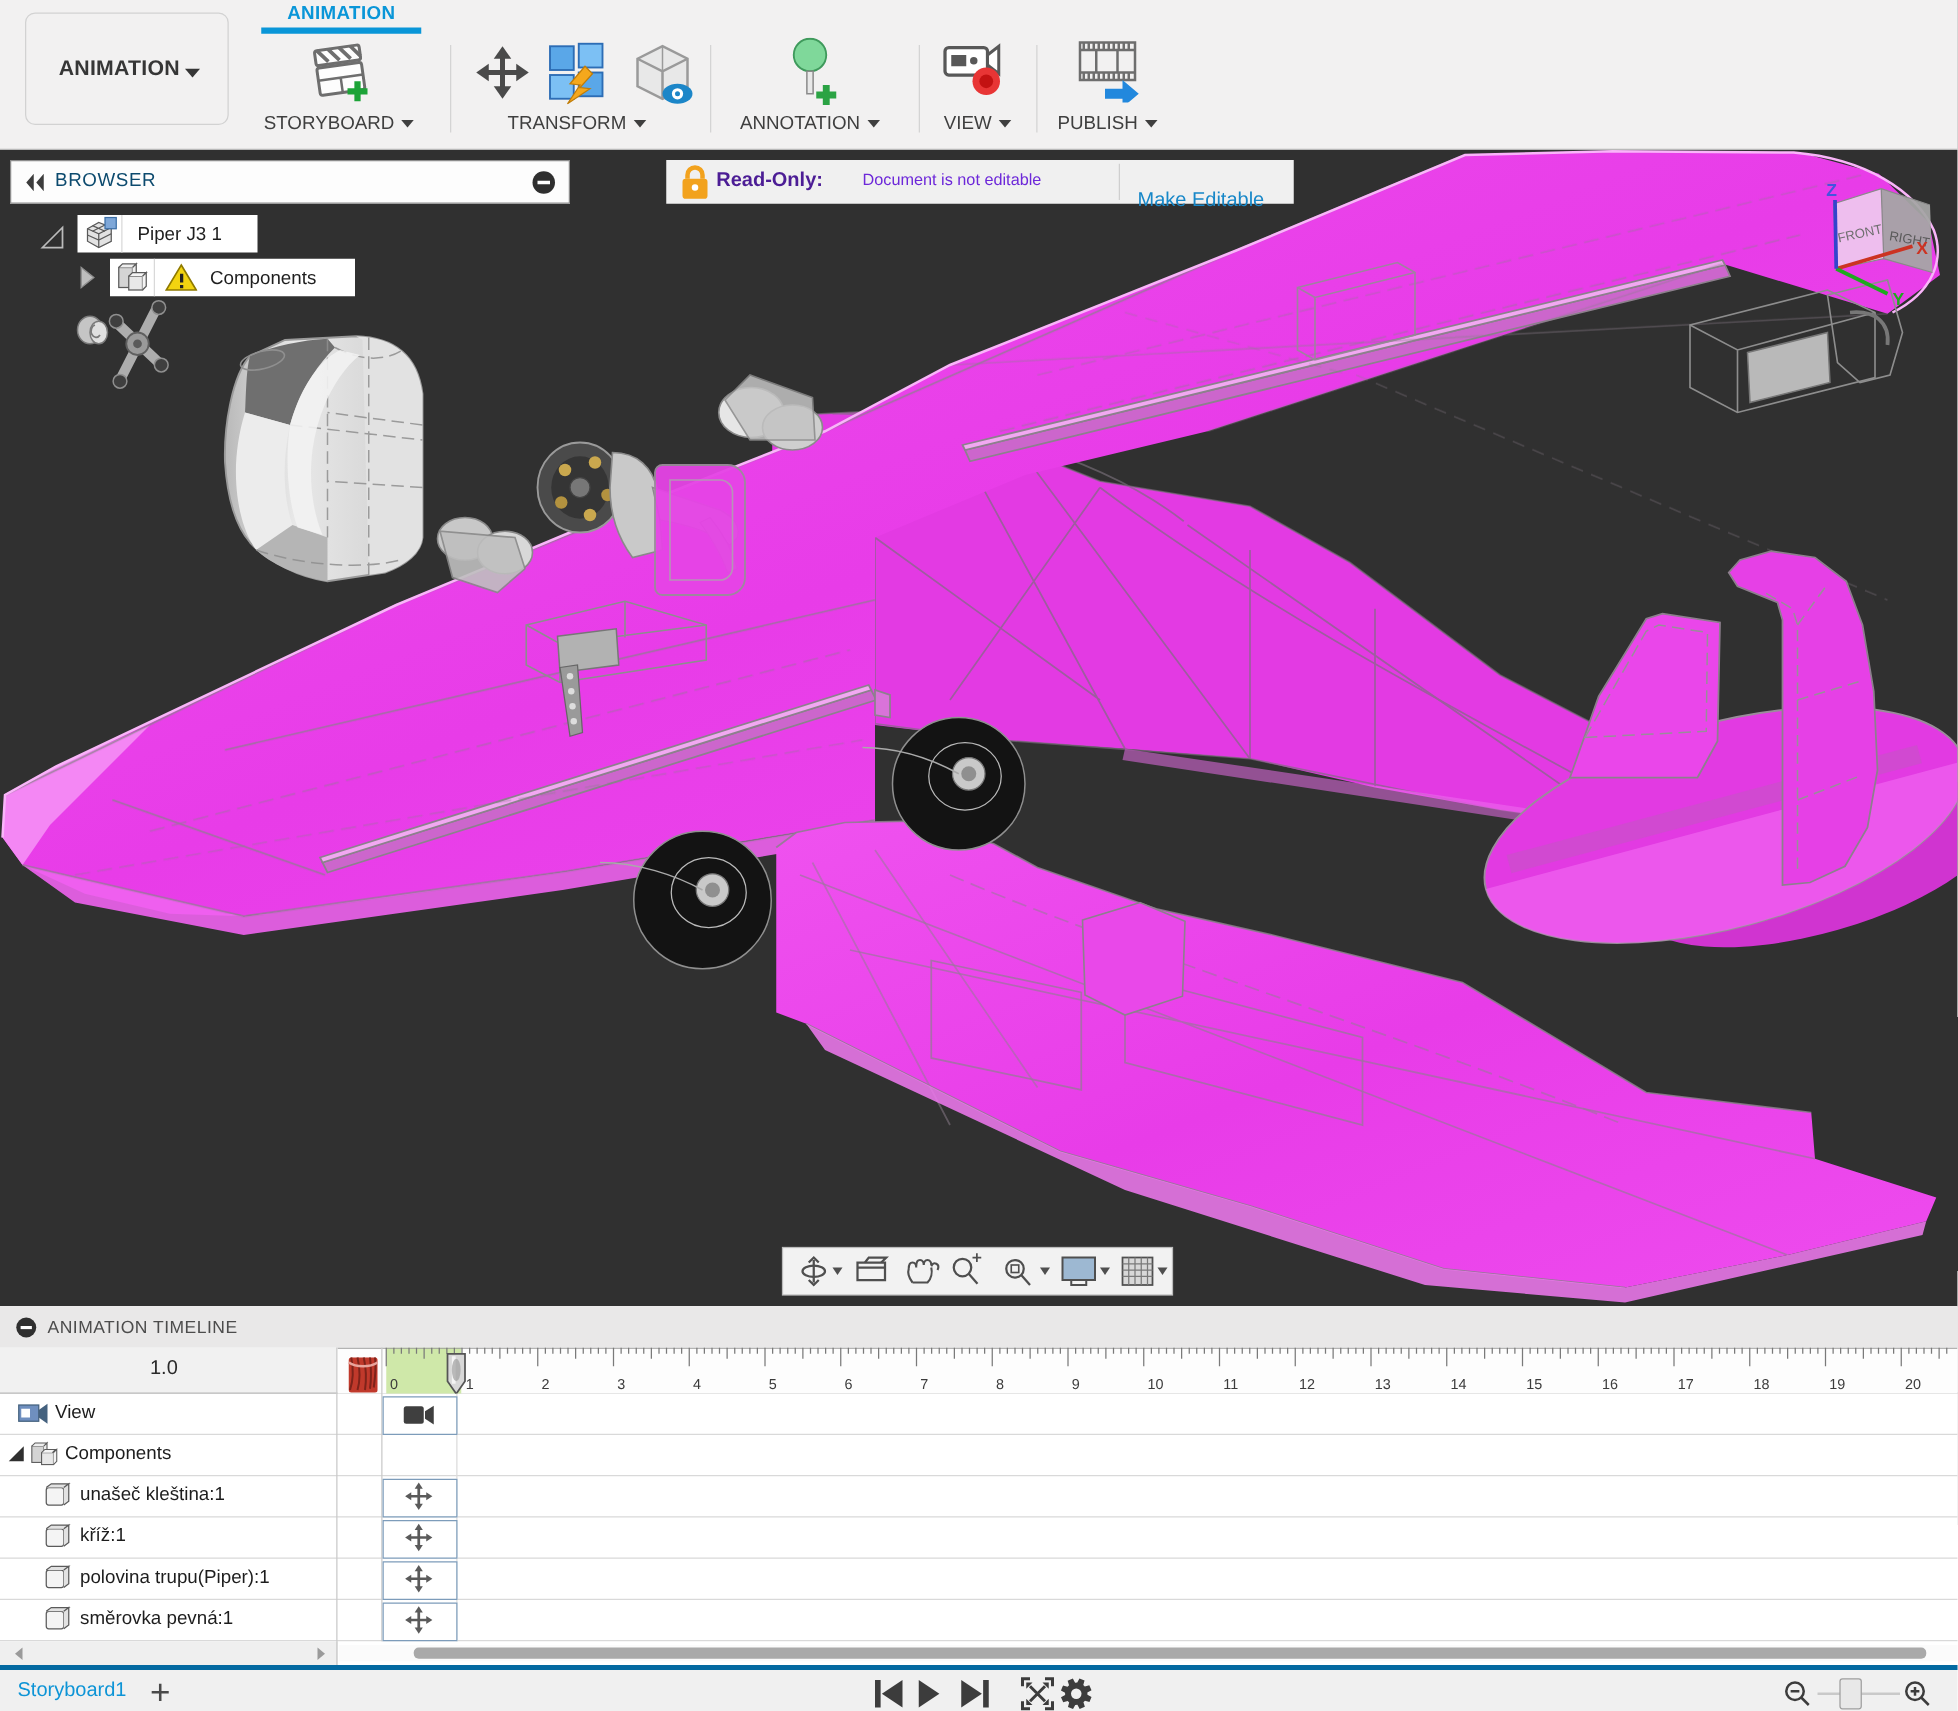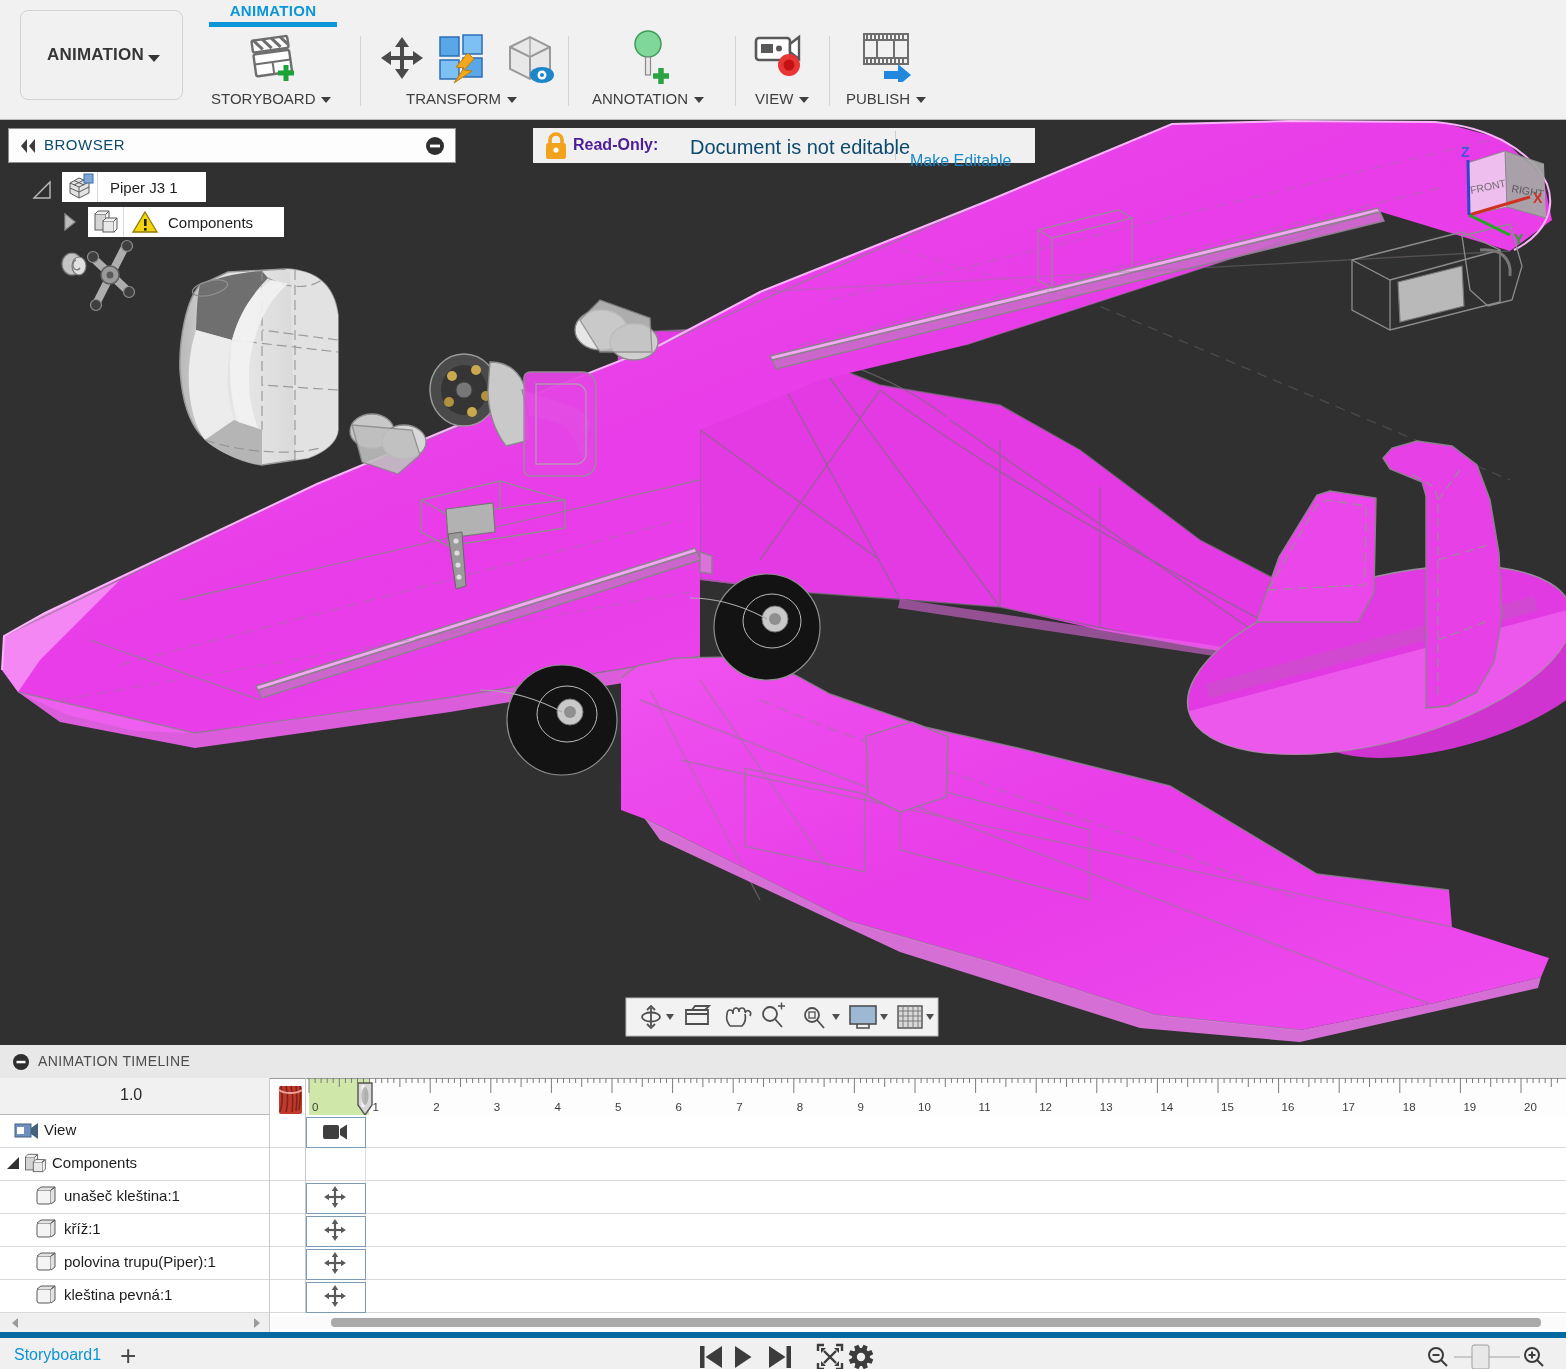--- a/index.html
+++ b/index.html
@@ -19,34 +19,34 @@
 .ticon{position:absolute;}
 
 #viewport{position:absolute;left:0;top:120px;width:1566px;height:925px;background:#303030;overflow:hidden;}
 
 #browserBar{position:absolute;left:8px;top:8px;width:448px;height:35px;background:#fdfdfd;border:1px solid #8d8d8d;box-sizing:border-box;}
 #browserBar .cap{position:absolute;left:35px;top:7px;font-size:15px;color:#0c4a6e;letter-spacing:.5px;}
 .node{position:absolute;background:#fff;display:flex;align-items:center;}
 
 #banner{position:absolute;left:533px;top:8px;width:502px;height:35px;background:#f0f0f0;}
 #banner .ro{position:absolute;left:40px;top:8px;font-size:16px;font-weight:bold;color:#4c1d95;}
-#banner .doc{position:absolute;left:157px;top:8px;font-size:20px;color:#0c4a6e;}
+#banner .doc{position:absolute;left:157px;top:8px;font-size:13px;color:#6d28d9;}
 #banner .sep{position:absolute;left:362px;top:3px;width:1px;height:29px;background:#cfcfcf;}
 #banner .mk{position:absolute;left:377px;top:24px;font-size:16px;color:#1787c8;}
 
 #tl{position:absolute;left:0;top:1045px;width:1566px;height:324px;background:#fff;}
 #tlHead{position:absolute;left:0;top:0;width:1566px;height:33px;background:#e9e8e8;border-bottom:1px solid #cecece;}
 #tlHead .cap{position:absolute;left:38px;top:8px;font-size:14px;color:#4c4c4c;letter-spacing:.4px;}
 #tlBody{position:absolute;left:0;top:33px;width:1566px;height:254px;background:#fff;}
 .row{position:absolute;left:0;width:1566px;height:33px;border-bottom:1px solid #d9d9d9;box-sizing:border-box;}
 .rlab{position:absolute;top:6px;font-size:15px;color:#1d1d1d;white-space:nowrap;}
 #leftcol{position:absolute;left:0;top:0;width:270px;height:254px;border-right:1px solid #c9c9c9;box-sizing:border-box;}
 #hsb{position:absolute;left:271px;top:238px;width:1295px;height:13px;background:#fbfbfb;}
 #hsb .thumb{position:absolute;left:60px;top:2px;width:1210px;height:9px;background:#a9a9a9;border-radius:4px;}
-#tlBot{position:absolute;left:0;top:287px;width:1566px;height:37px;background:#f0f0f0;border-top:6px solid #0369a1;box-sizing:border-box;}
+#tlBot{position:absolute;left:0;top:287px;width:1566px;height:37px;background:#f0f0f0;border-top:4px solid #0369a1;box-sizing:border-box;}
 #sb1{position:absolute;left:14px;top:8px;font-size:16px;color:#0d94d6;}
 #sb1u{position:absolute;left:0px;top:33px;width:112px;height:4px;background:#0d94d6;}
 </style>
 </head>
 <body>
 <div id="page">
 
   <div id="toolbar">
     <div id="animBtn">
         <div class="t">ANIMATION</div>
@@ -453,21 +453,21 @@
       <div class="row" style="top:103px;">
           <span class="rlab" style="left:64px;">unašeč kleština:1</span>
         </div>
       <div class="row" style="top:136px;padding-left:10px;">
           <span class="rlab" style="left:64px;">kříž:1</span>
         </div>
       <div class="row" style="top:169px;">
           <span class="rlab" style="left:64px;">polovina trupu(Piper):1</span>
         </div>
       <div class="row" style="top:202px;">
-          <span class="rlab" style="left:64px;">kleština pevná:1</span>
+          <span class="rlab" style="left:64px;">směrovka pevná:1</span>
         </div>
       <div id="leftcol"></div>
       <div style="position:absolute;left:120px;top:8px;font-size:16px;color:#2a2a2a;">1.0</div>
 
       <svg width="26" height="20" style="position:absolute;left:14px;top:43px;" viewBox="0 0 26 20">
         <rect x="1" y="3" width="16" height="13" fill="#6f8fbf" stroke="#44617e"></rect>
         <rect x="3" y="6" width="7" height="7" fill="#fff"></rect>
         <path d="M17 7 L24 2 V18 L17 13 Z" fill="#44617e"></path>
       </svg>
       <svg width="22" height="22" style="position:absolute;left:4px;top:75px;" viewBox="0 0 22 22">

